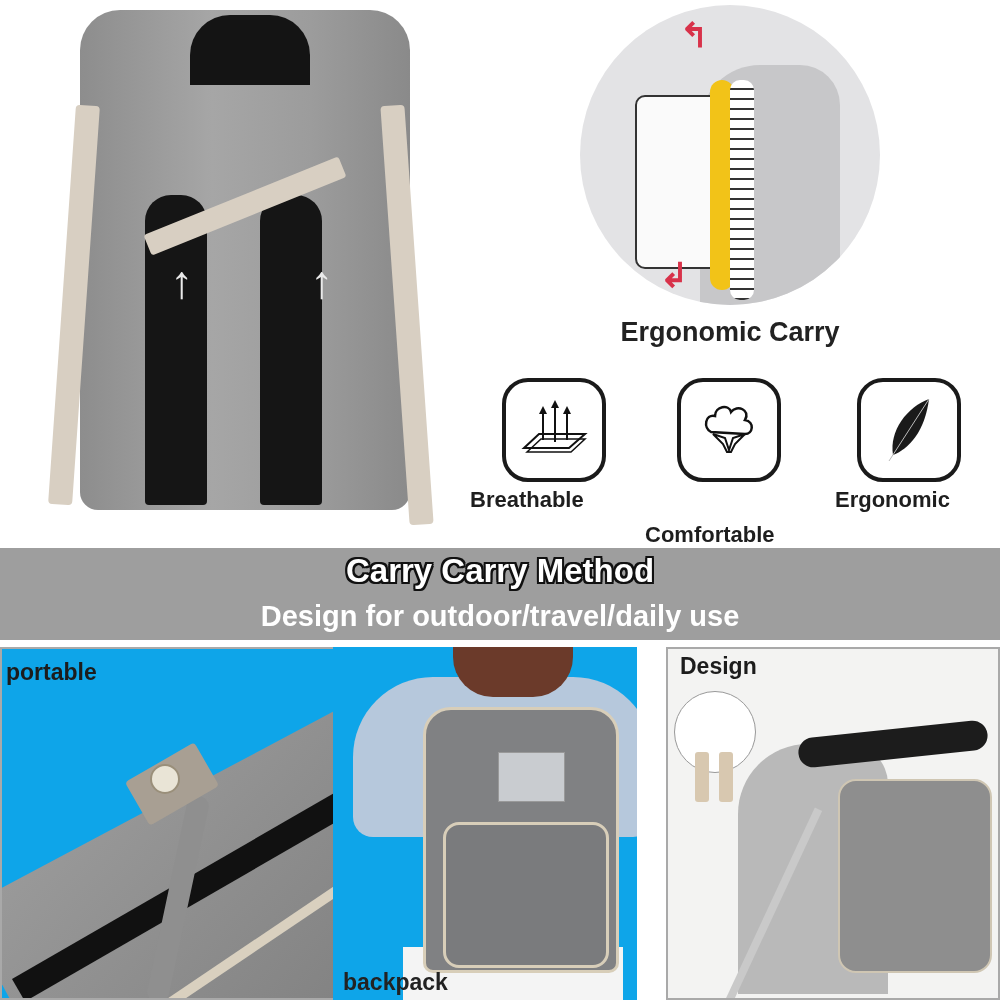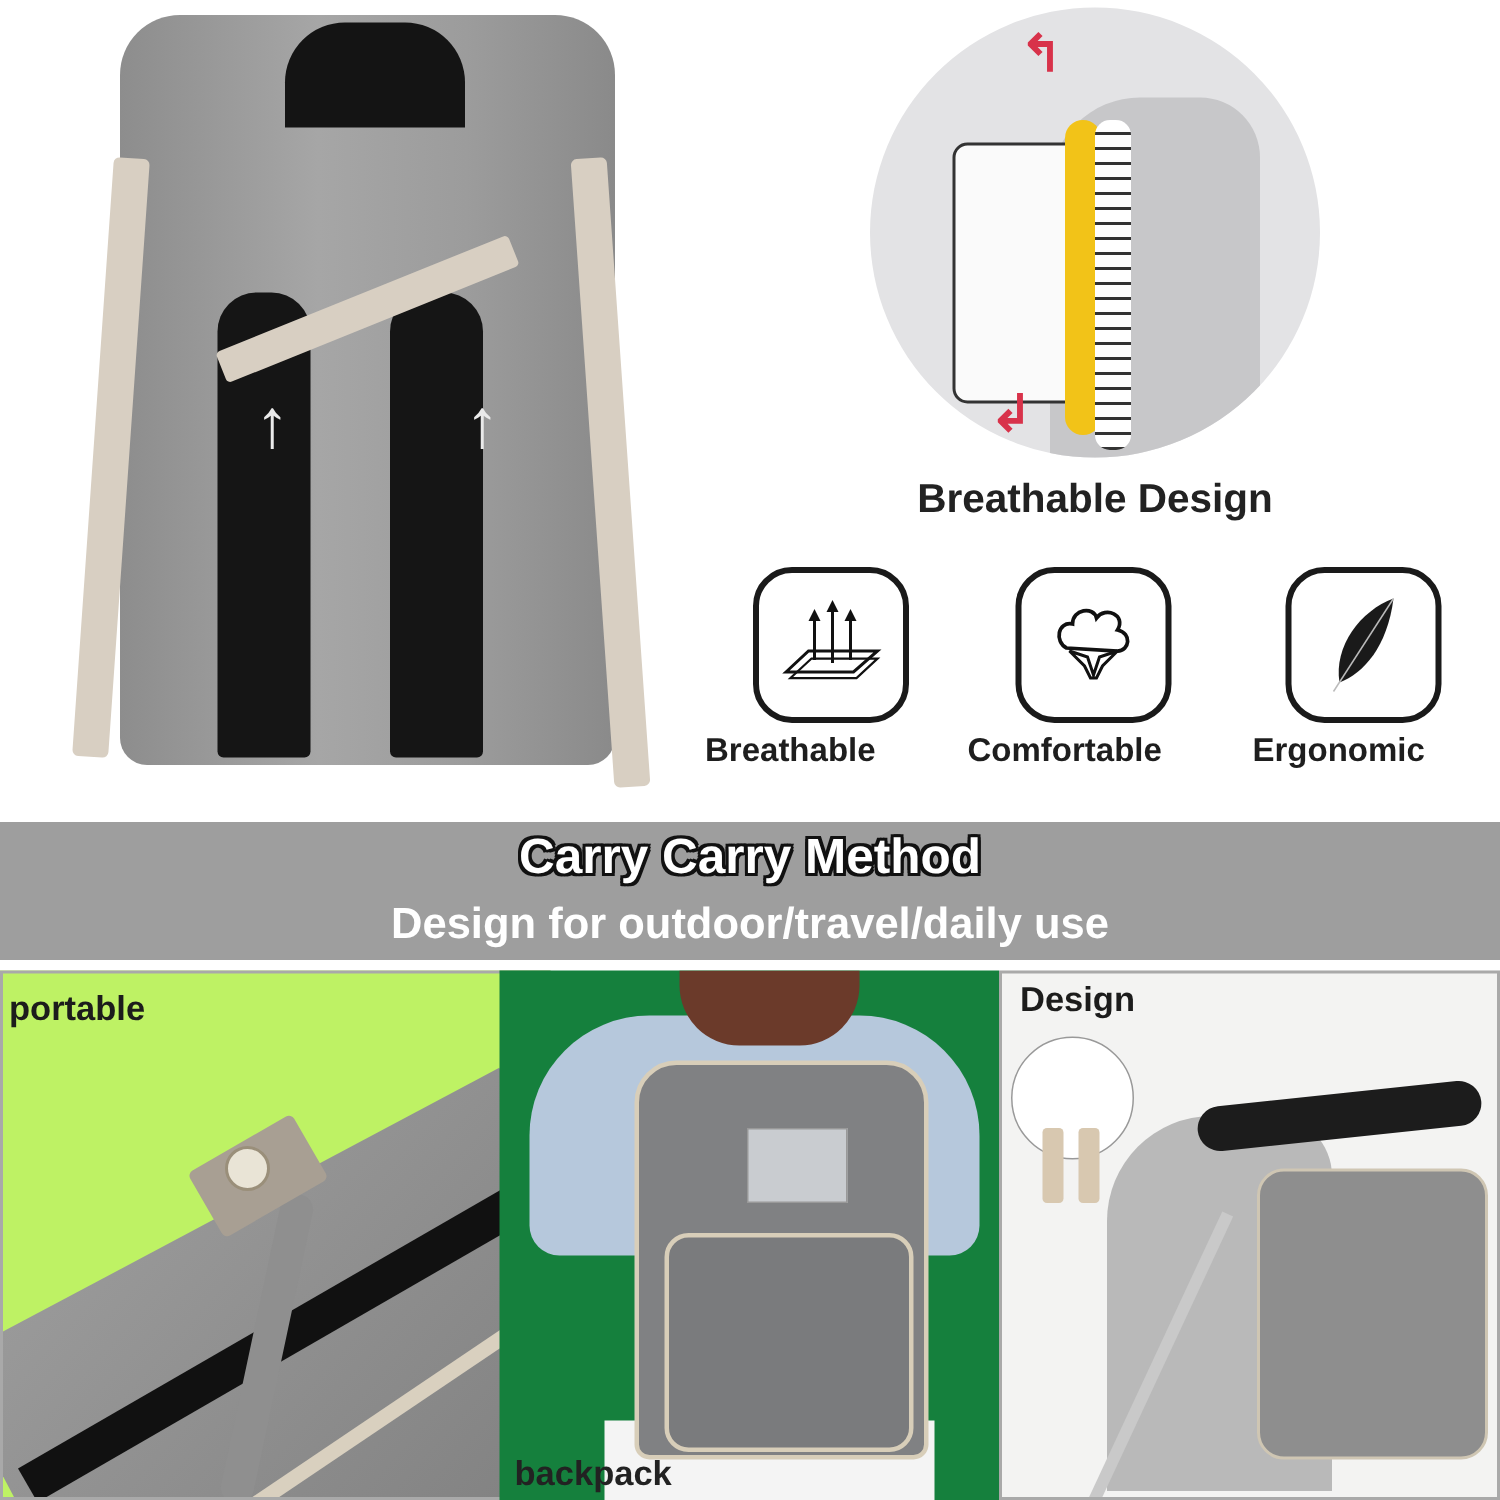--- a/index.html
+++ b/index.html
@@ -27,22 +27,22 @@
   
   .feat{top:378px;width:104px;height:104px;border:4px solid #1a1a1a;border-radius:26px;box-sizing:border-box;display:flex;align-items:center;justify-content:center;background:#fff;}
   .feat-label{top:487px;font-size:22px;font-weight:bold;color:#1e1e1e;text-align:left;}
   
   .banner{left:0;top:548px;width:1000px;height:92px;background:#9e9e9e;}
   .banner-title{left:0;top:552px;width:1000px;text-align:center;font-size:33px;font-weight:bold;color:#fff;
     text-shadow:-2px -2px 0 #111,2px -2px 0 #111,-2px 2px 0 #111,2px 2px 0 #111,0 2px 0 #111,0 -2px 0 #111,2px 0 0 #111,-2px 0 0 #111;}
   .banner-sub{left:0;top:600px;width:1000px;text-align:center;font-size:29px;font-weight:bold;color:#fff;}
   
   .panel{top:647px;height:353px;box-sizing:border-box;overflow:hidden;}
-  .p1{left:0;width:367px;background:#bef264;border:2px solid #a9a9a9;}
-  .p2{left:333px;width:333px;background:#15803d;}
+  .p1{left:0;width:367px;background:#0ea5e9;border:2px solid #a9a9a9;}
+  .p2{left:333px;width:304px;background:#0ea5e9;}
   .p3{left:666px;width:334px;background:#f3f3f2;border:2px solid #a9a9a9;}
   .panel-label{position:absolute;font-size:23px;font-weight:bold;color:#1c1c1c;}
   
   .p1 .bag{position:absolute;left:-40px;top:110px;width:420px;height:300px;background:linear-gradient(160deg,#9a9a9a,#7d7d7d);transform:rotate(-28deg);transform-origin:left top;top:260px;}
   .p1 .zip{position:absolute;left:10px;top:330px;width:420px;height:26px;background:#111;transform:rotate(-30deg);transform-origin:left top;}
   .p1 .zip2{position:absolute;left:150px;top:360px;width:260px;height:10px;background:#d9d0bf;transform:rotate(-34deg);transform-origin:left top;}
   .p1 .tab{position:absolute;left:130px;top:110px;width:80px;height:50px;background:#a89f93;transform:rotate(-30deg);border-radius:4px;}
   .p1 .snap{position:absolute;left:148px;top:115px;width:26px;height:26px;border-radius:50%;background:#e9e4d6;border:2px solid #9a8f7a;}
   .p1 .handle{position:absolute;left:165px;top:145px;width:22px;height:210px;background:#8f8f8f;border-radius:10px;transform:rotate(12deg);}
   
@@ -76,21 +76,21 @@
 </div>
 
 <div class="abs ergo">
   <div class="torso"></div>
   <div class="pack"></div>
   <div class="pad"></div>
   <div class="spine"></div>
   <div class="ergo-arrow" style="left:100px;top:10px;color:#d8324a;">↰</div>
   <div class="ergo-arrow" style="left:80px;top:250px;color:#d8324a;">↲</div>
 </div>
-<div class="abs ergo-title">Breathable Design</div>
+<div class="abs ergo-title">Ergonomic Carry</div>
 
 <div class="abs feat" style="left:502px;">
   <svg width="70" height="60" viewBox="0 0 70 60">
     <polygon points="5,48 20,34 66,34 50,48" fill="none" stroke="#111" stroke-width="2"></polygon>
     <polygon points="8,52 22,39 66,39 52,52" fill="none" stroke="#111" stroke-width="1.5"></polygon>
     <line x1="24" y1="40" x2="24" y2="12" stroke="#111" stroke-width="2"></line>
     <line x1="36" y1="42" x2="36" y2="6" stroke="#111" stroke-width="2"></line>
     <line x1="48" y1="40" x2="48" y2="12" stroke="#111" stroke-width="2"></line>
     <polygon points="20,14 24,6 28,14" fill="#111"></polygon>
     <polygon points="32,8 36,0 40,8" fill="#111"></polygon>
@@ -103,21 +103,21 @@
     <path d="M14,34 L26,38 L30,50 L34,38 L46,34 L36,44 L32,52 L28,52 L24,44 Z" fill="none" stroke="#111" stroke-width="2"></path>
   </svg>
 </div>
 <div class="abs feat" style="left:857px;">
   <svg width="60" height="70" viewBox="0 0 60 70">
     <path d="M50,4 C28,12 10,36 14,60 C30,54 46,36 50,4 Z" fill="#1a1a1a"></path>
     <line x1="50" y1="4" x2="10" y2="66" stroke="#bbb" stroke-width="1"></line>
   </svg>
 </div>
 <div class="abs feat-label" style="left:470px;width:160px;">Breathable</div>
-<div class="abs feat-label" style="left:645px;width:172px;">Comfortable</div>
+<div class="abs feat-label" style="left:645px;width:172px;margin-top:35px;">Comfortable</div>
 <div class="abs feat-label" style="left:835px;width:145px;">Ergonomic</div>
 
 <div class="abs banner"></div>
 <div class="abs banner-title">Carry Carry Method</div>
 <div class="abs banner-sub">Design for outdoor/travel/daily use</div>
 
 <div class="abs panel p1">
   <div class="bag"></div>
   <div class="zip"></div>
   <div class="zip2"></div>

